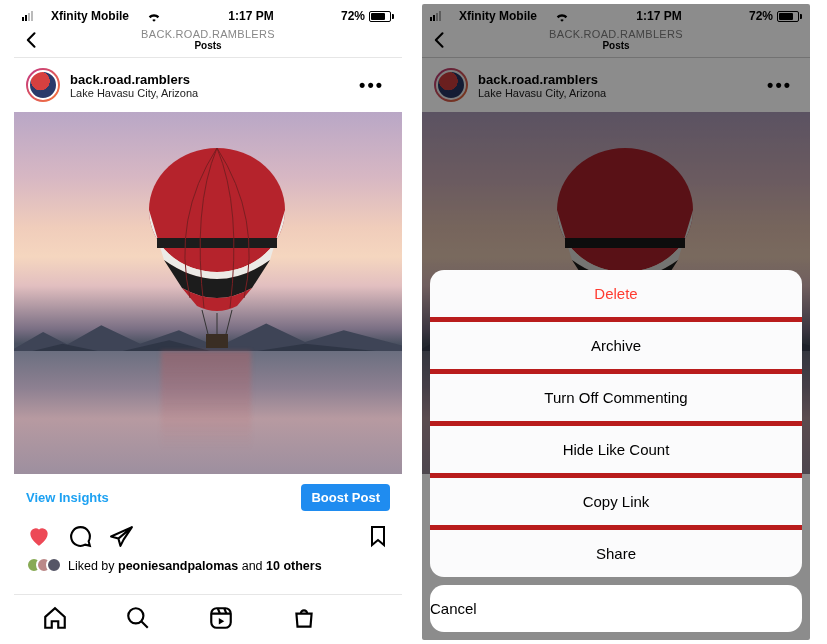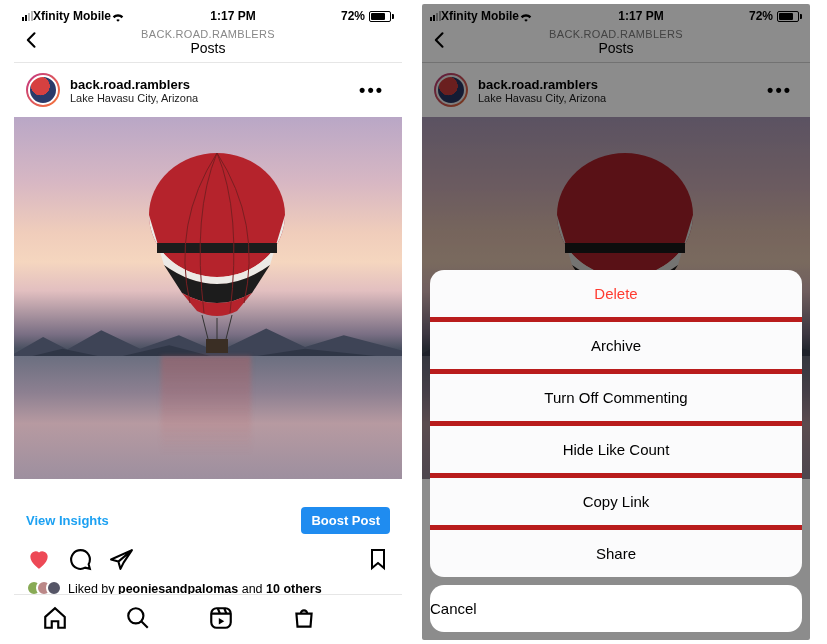--- a/index.html
+++ b/index.html
@@ -1,47 +1,47 @@
 <!DOCTYPE html>
 <html><head>
 <meta charset="utf-8">
 <style>
   * { box-sizing: border-box; margin: 0; padding: 0; font-family: -apple-system, BlinkMacSystemFont, "Segoe UI", Helvetica, Arial, sans-serif; }
   body { background: #fff; width: 827px; height: 644px; display: flex; gap: 20px; padding: 4px 14px; }
   .phone { width: 388px; height: 636px; background: #fff; position: relative; overflow: hidden; border-radius: 2px; }
   .status-bar { height: 22px; display: flex; align-items: center; justify-content: space-between; padding: 2px 8px 0; font-size: 12px; font-weight: 600; }
-  .status-left { display: flex; align-items: center; gap: 0; }
+  .status-left { display: flex; align-items: center; gap: 18px; }
   .status-right { display: flex; align-items: center; gap: 4px; }
   .sigbars { display: inline-flex; align-items: flex-end; gap: 1px; }
   .sigbars span { width: 2px; background: #000; display: inline-block; }
   .sigbars span:nth-child(1){height:4px;} .sigbars span:nth-child(2){height:6px;}
   .sigbars span:nth-child(3){height:8px; background:#bbb;} .sigbars span:nth-child(4){height:10px; background:#bbb;}
   .battery { display:inline-flex; align-items:center; }
   .battery-body { width:22px; height:11px; border:1px solid #000; border-radius:2px; position:relative; }
   .battery-fill { position:absolute; left:1px; top:1px; bottom:1px; width:72%; background:#000; border-radius:1px;}
   .battery-tip { width:2px; height:5px; background:#000; margin-left:1px; border-radius:0 1px 1px 0;}
   .nav-header { text-align:center; position:relative; padding: 2px 0 6px; border-bottom:1px solid #e6e6e6; }
   .nav-header .sub { font-size:11px; color:#888; letter-spacing:0.3px; }
-  .nav-header .title { font-size:14px; font-weight:400; }
+  .nav-header .title { font-size:10px; font-weight:700; }
   .back-btn { position:absolute; left:8px; top:4px; }
   .post-header { display:flex; align-items:center; padding:10px 12px; gap:10px; }
   .avatar { width:34px; height:34px; border-radius:50%; background: linear-gradient(135deg,#c13584,#f77737); display:flex; align-items:center; justify-content:center; }
   .avatar-inner { width:30px; height:30px; border-radius:50%; background: radial-gradient(circle at 40% 35%, #d64040 0 40%, #2a3a6a 41% 100%); border:2px solid #fff; }
   .user-block { flex:1; }
   .username { font-size:13px; font-weight:700; }
   .location { font-size:11px; color:#222; }
   .more-btn { font-size:18px; letter-spacing:2px; padding:4px 6px; font-weight:700; }
   .post-image { width:100%; height:362px; position:relative; overflow:hidden; }
   .sky { position:absolute; inset:0; background: linear-gradient(180deg,#b9a7c6 0%, #d7b7c3 18%, #f0cdbb 32%, #f5d6bf 40%, #e2bfc0 48%, #7a6f84 60%, #4a5161 64%, #4a5161 66%); }
   .mountains { position:absolute; left:0; right:0; top:56%; height:14%; }
   .mtn-svg { width:100%; height:100%; display:block; }
   .water { position:absolute; left:0; right:0; top:66%; bottom:0; background: linear-gradient(180deg,#6b6f80 0%, #8d8091 30%, #b79aa1 55%, #9d8f9f 100%); }
   .water::after { content:""; position:absolute; left:38%; width:90px; top:0; bottom:0; background: linear-gradient(180deg, rgba(200,90,90,0.35), rgba(200,90,90,0) 80%); filter: blur(2px); }
   .balloon { position:absolute; left:33%; top:10%; width:150px; height:210px; }
-  .insights-row { display:flex; align-items:center; justify-content:space-between; padding:28px 12px 8px; }
+  .insights-row { display:flex; align-items:center; justify-content:space-between; padding:10px 12px 8px; }
   .view-insights { color:#1da1f2; font-size:13px; font-weight:600; }
   .boost { background:#1f8cf0; color:#fff; font-size:13px; font-weight:600; padding:6px 10px; border-radius:4px; }
   .actions-row { display:flex; align-items:center; padding:4px 12px 6px; gap:16px; }
   .actions-row .spacer { flex:1; }
   .likes-row { display:flex; align-items:flex-end; gap:6px; padding:2px 12px 2px; font-size:12.5px; }
   .like-avatars { display:flex; }
   .like-avatars span { width:16px; height:16px; border-radius:50%; border:2px solid #fff; display:inline-block; }
   .like-avatars span:nth-child(1){ background:#8a5; }
   .like-avatars span:nth-child(2){ background:#b88; margin-left:-6px;}
   .like-avatars span:nth-child(3){ background:#556; margin-left:-6px;}

